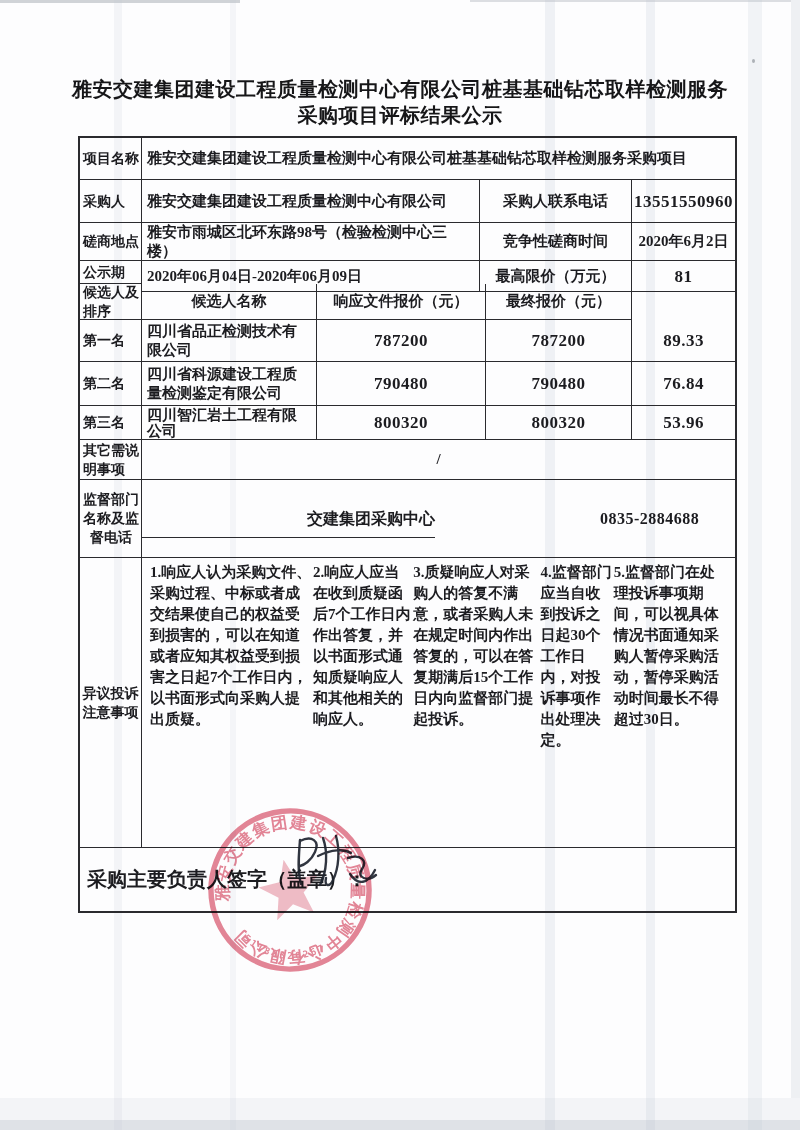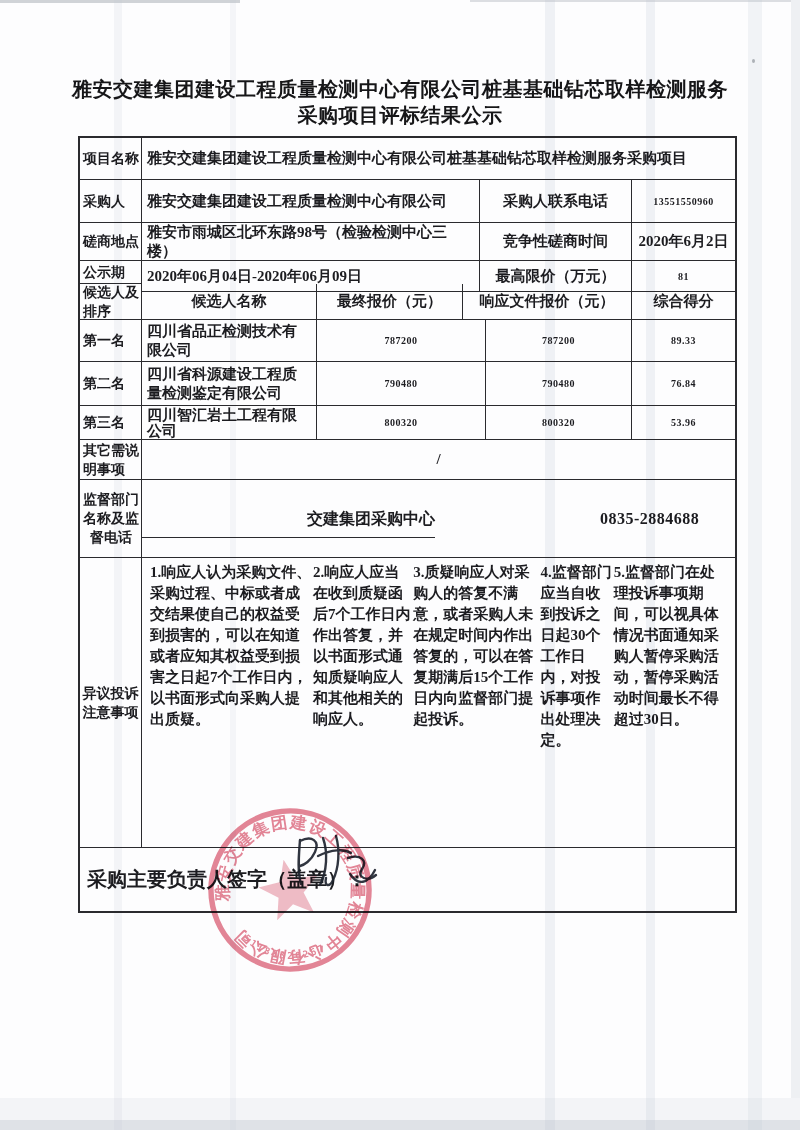--- a/index.html
+++ b/index.html
@@ -43,21 +43,21 @@
   .c.last{border-right:none;}
   .row.bottom .c{border-bottom:none;}
   .lab{width:62px;flex:none;padding:1px 2px 1px 3px;font-size:14px;}
   .w338{width:338px;flex:none;}
   .w152{width:152px;flex:none;}
   .w175{width:175px;flex:none;}
   .w169{width:169px;flex:none;}
   .w146{width:146px;flex:none;}
   .fx{flex:1;}
   .ctr{justify-content:center;text-align:center;padding-left:2px;padding-right:2px;}
-  .num{font-size:10px;letter-spacing:0.5px;}
+  .num{font-size:17px;letter-spacing:0.5px;}
   .h42{height:42px;}.h43{height:43px;}.h38{height:38px;}.h23{height:23px;}
   .h36{height:36px;}.h44{height:44px;}.h34{height:34px;}.h40{height:40px;}
   .h78{height:78px;}.h290{height:290px;}.h63{height:63px;}
   .labctr{justify-content:flex-start;text-align:center;}
   .stack{flex:1;display:flex;flex-direction:row;border-right:none;padding:0;}
   .subcell{
     height:39px;display:flex;align-items:center;
     padding-left:165px;font-size:16px;
   }
   .subcell.divide{border-bottom:1.5px solid var(--ln);}
@@ -122,23 +122,22 @@
   <div class="row h23">
     <div class="c lab h23">公示期</div>
     <div class="c w338 h23">2020年06月04日-2020年06月09日</div>
     <div class="c w152 ctr h23">最高限价（万元）</div>
     <div class="c fx last ctr num h23">81</div>
   </div>
 
   <div class="row h36">
     <div class="c lab h36">候选人及排序</div>
     <div class="c w175 ctr h36">候选人名称</div>
+    <div class="c w169 ctr h36">响应文件报价（元）</div>
     <div class="c w146 ctr h36">最终报价（元）</div>
-    <div class="c w169 ctr h36">响应文件报价（元）</div>
-    <div class="c fx last ctr h36">综合得分</div>
   </div>
 
   <div class="row h42">
     <div class="c lab h42">第一名</div>
     <div class="c w175 h42">四川省品正检测技术有限公司</div>
     <div class="c w169 ctr num h42">787200</div>
     <div class="c w146 ctr num h42">787200</div>
     <div class="c fx last ctr num h42">89.33</div>
   </div>
   <div class="row h44">

